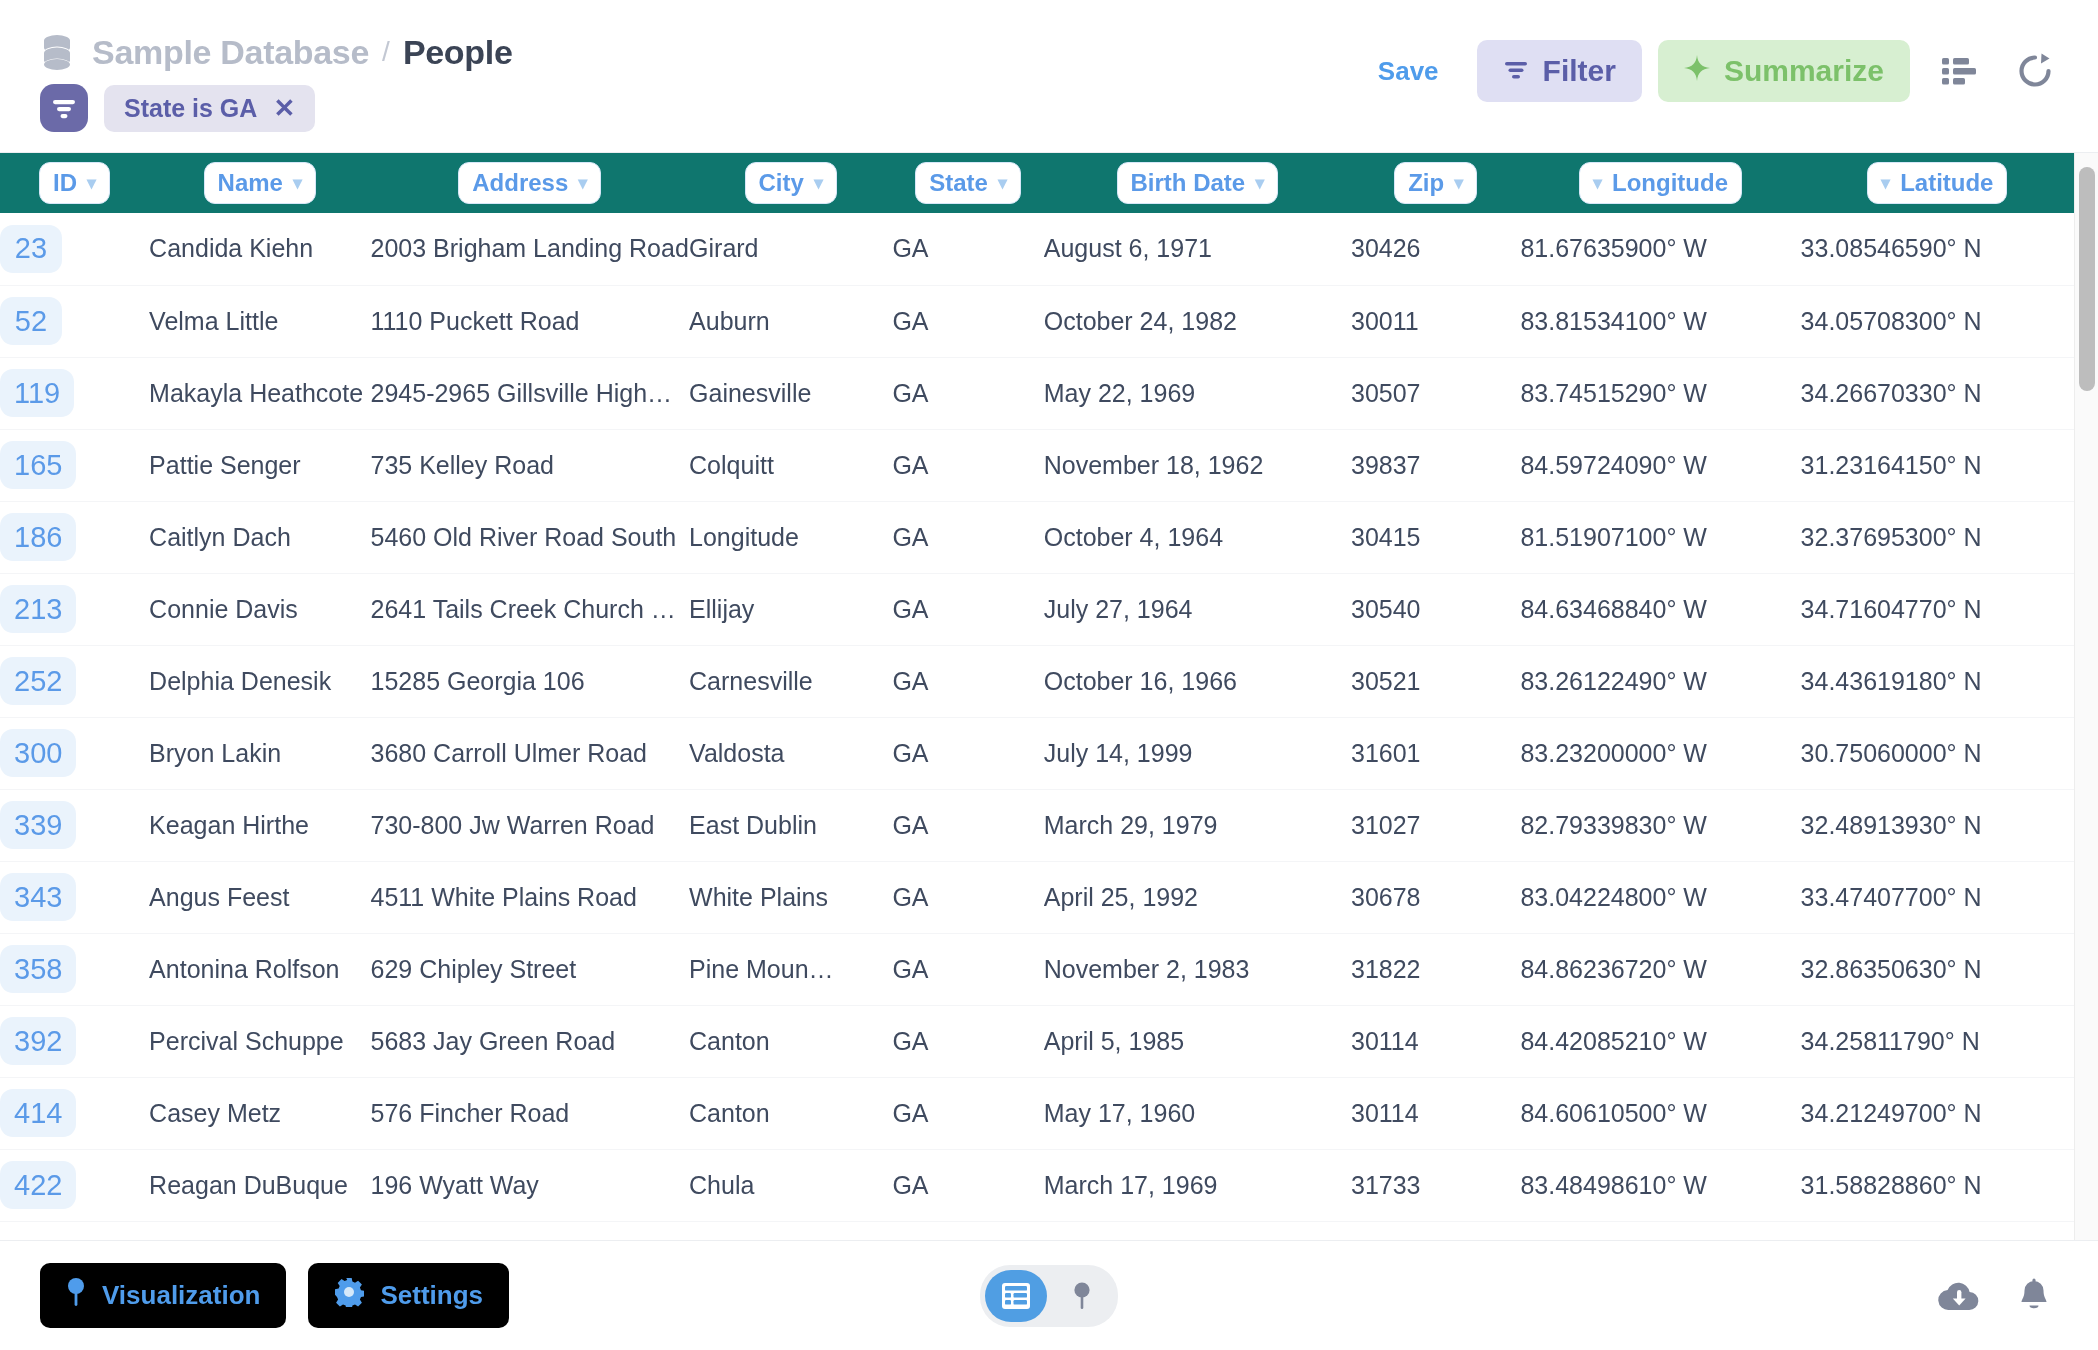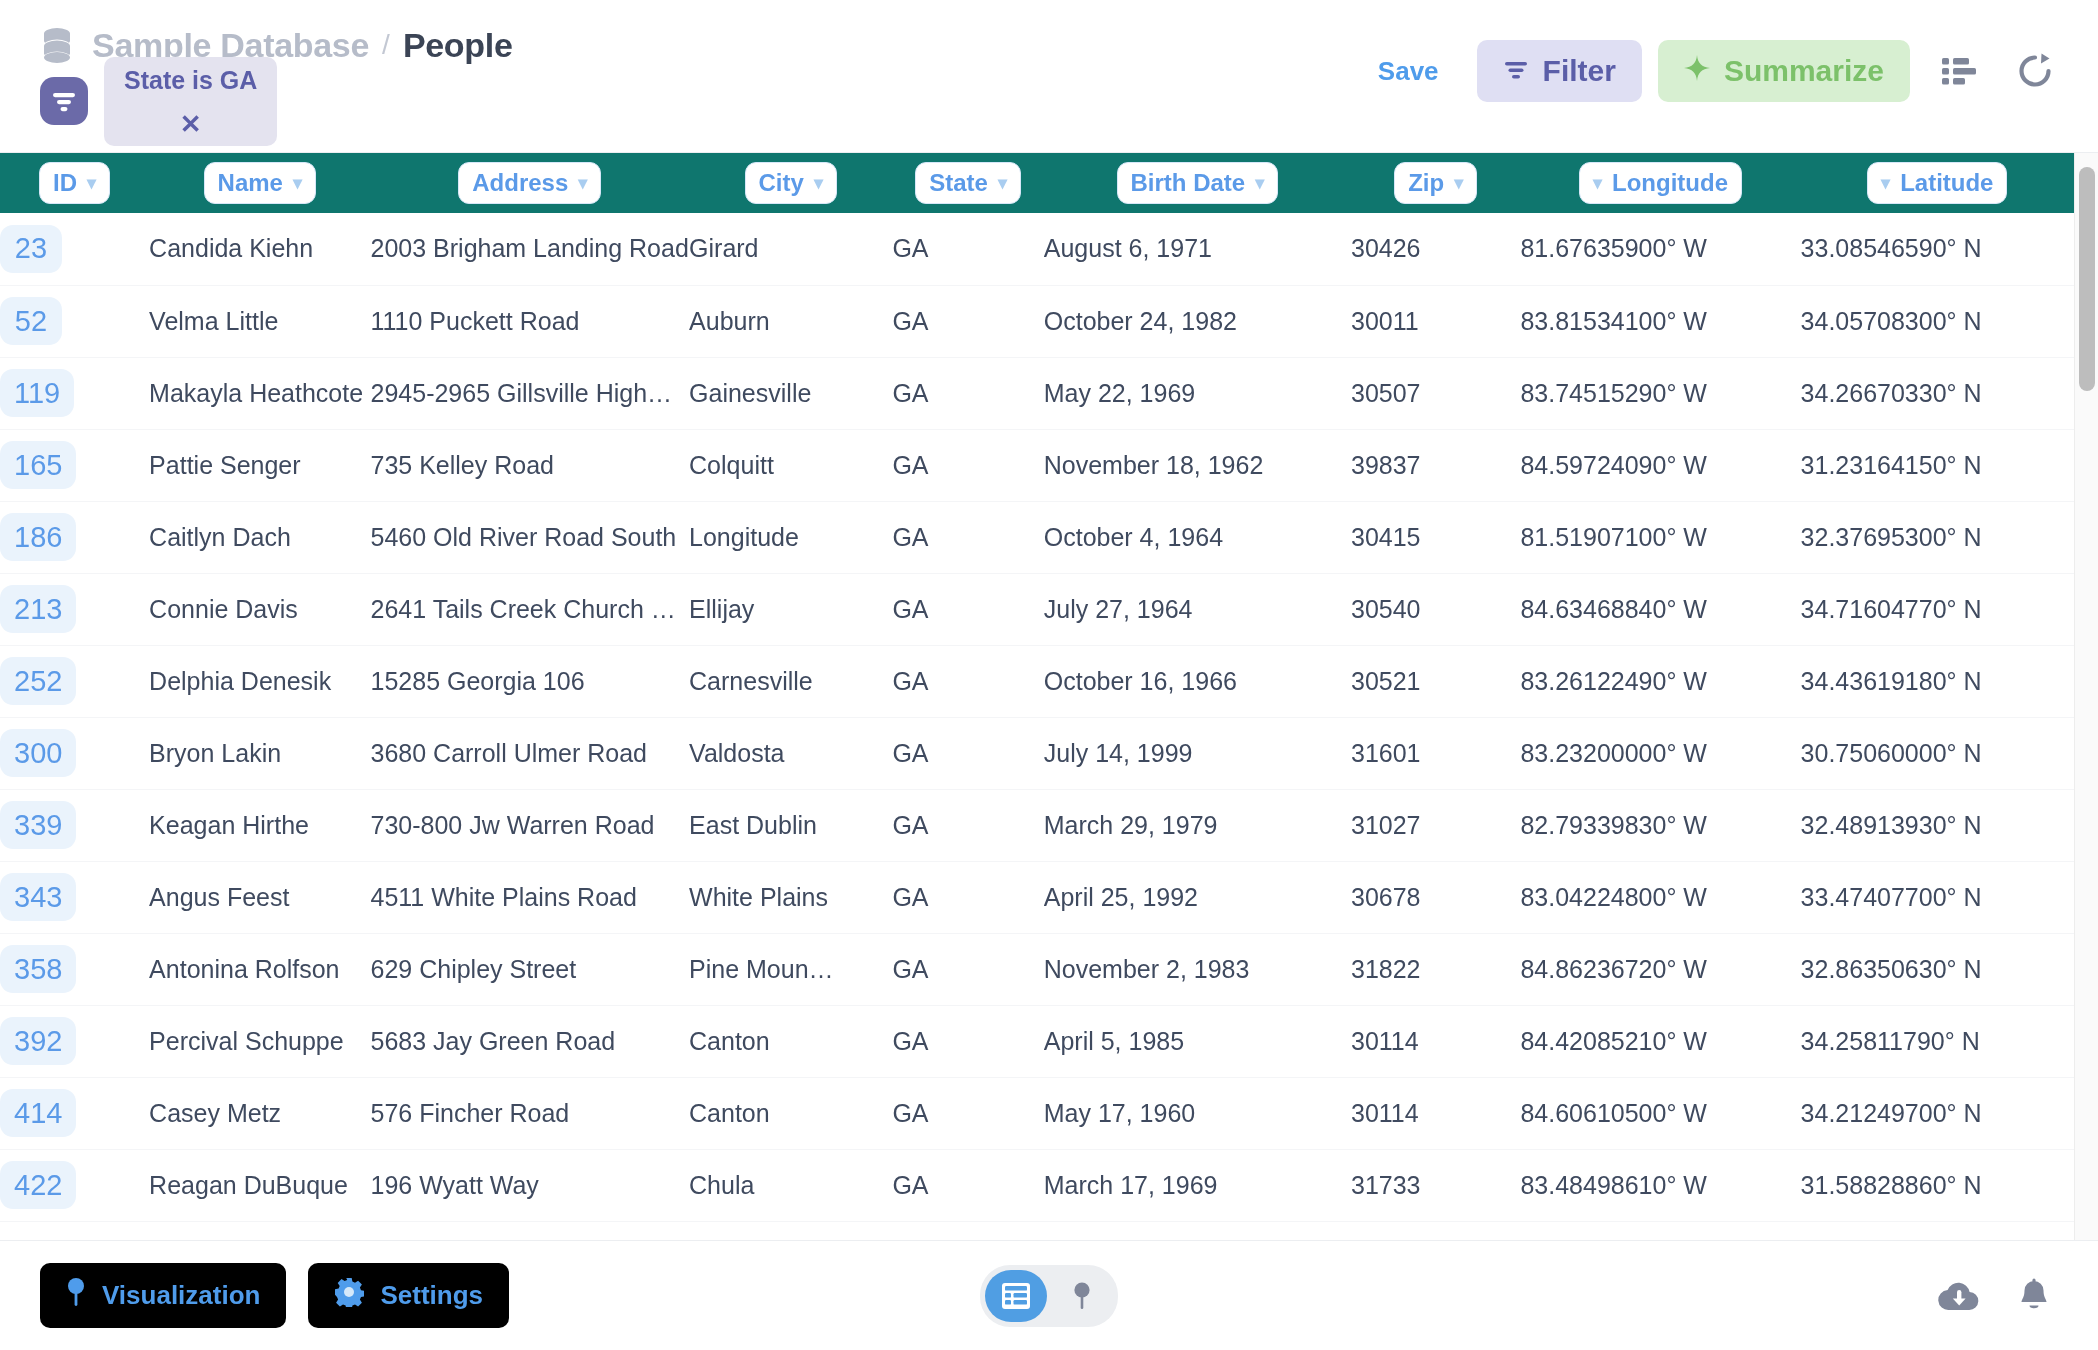--- a/index.html
+++ b/index.html
@@ -20,21 +20,21 @@
     display: flex;
     flex-direction: column;
     background: #ffffff;
   }
 
   
   .header {
     flex: 0 0 auto;
     height: 152px;
     position: relative;
-    padding: 4px 40px;
+    padding: 11px 40px;
     background: #ffffff;
   }
 
   .breadcrumb-row {
     display: flex;
     align-items: center;
     height: 66px;
     padding-top: 16px;
     gap: 0;
   }
@@ -139,21 +139,20 @@
     align-items: center;
     gap: 16px;
     background: #e4e3ef;
     border-radius: 10px;
     padding: 9px 20px;
     font-size: 25px;
     font-weight: 700;
     color: #5b5ea8;
     cursor: pointer;
     white-space: nowrap;
-    flex-direction: column;
   }
   .chip-x {
     font-size: 26px;
     font-weight: 700;
     color: #5b5ea8;
     line-height: 1;
     cursor: pointer;
   }
 
   

